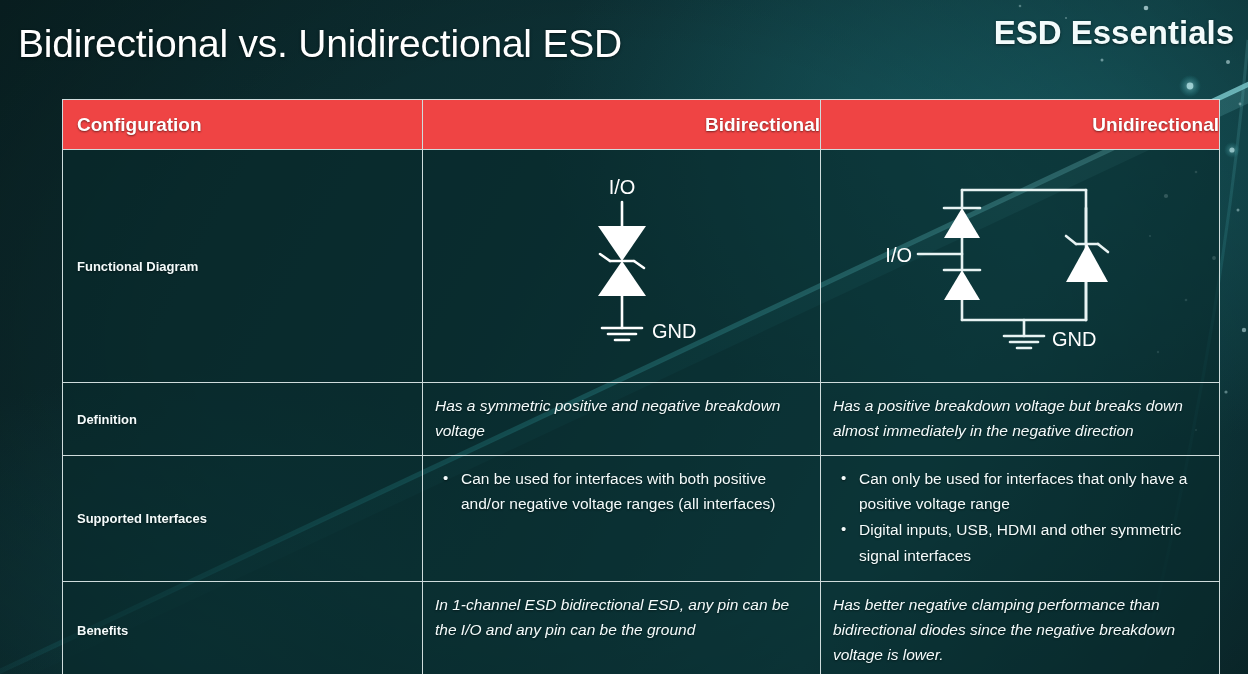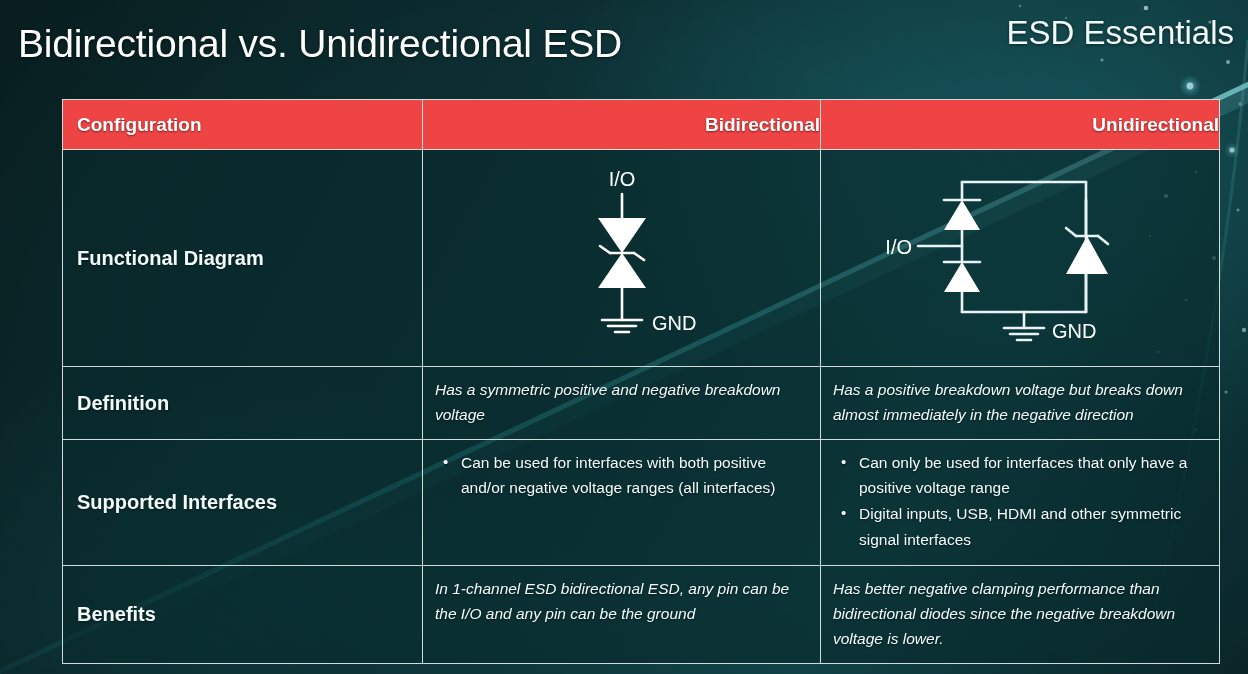--- a/index.html
+++ b/index.html
@@ -28,20 +28,21 @@
   .title{
     position:absolute;left:18px;top:24px;z-index:5;
     font-size:39px;line-height:1;color:#ffffff;
     letter-spacing:-.2px;
     text-shadow:0 1px 3px rgba(0,0,0,.55);
   }
   .subtitle{
     position:absolute;right:14px;top:16px;z-index:5;
     font-size:33px;line-height:1;color:#f2fbfb;
     text-shadow:0 1px 3px rgba(0,0,0,.5);
+    font-weight:bold;
   }
 
   
   .table-wrap{
     position:absolute;left:62px;top:99px;width:1157px;z-index:4;
   }
   table{border-collapse:collapse;width:100%;table-layout:fixed;}
   col.c1{width:360px;}
   col.c2{width:398px;}
   col.c3{width:399px;}
@@ -60,32 +61,32 @@
     text-shadow:0 1px 2px rgba(0,0,0,.5);
   }
   thead th.lbl{text-align:left;padding-left:14px;}
   thead th.ctr{text-align:right;}
 
   tbody td{
     background:rgba(8,42,44,.62);
     color:#f4fbfb;
   }
   td.rowlabel{
-    font-size:20px;font-weight:bold;
+    font-size:13px;font-weight:bold;
     padding:10px 14px;
     text-shadow:0 1px 2px rgba(0,0,0,.45);
   }
   td.body{
     font-size:15.5px;
     line-height:1.62;
     padding:10px 12px 12px 12px;
     vertical-align:top;
     text-shadow:0 1px 2px rgba(0,0,0,.45);
   }
-  td.diagram{padding:8px;height:200px;}
+  td.diagram{padding:16px;height:200px;}
   td.body p{margin:0;font-style:italic;}
 
   ul.bullets{margin:0;padding:0;list-style:none;}
   ul.bullets li{
     position:relative;padding-left:26px;margin:0 0 1px 0;
   }
   ul.bullets li .bul{
     position:absolute;left:8px;top:0;font-size:15px;color:#f4fbfb;
   }
   .diag-svg{display:block;margin:0 auto;}

